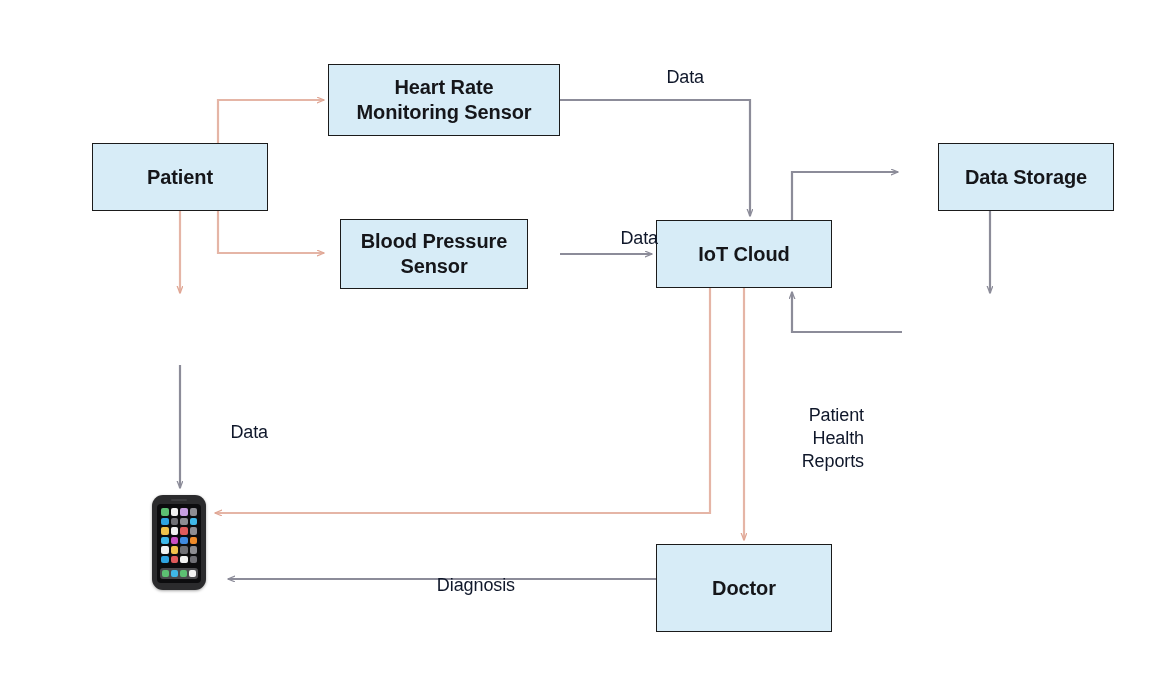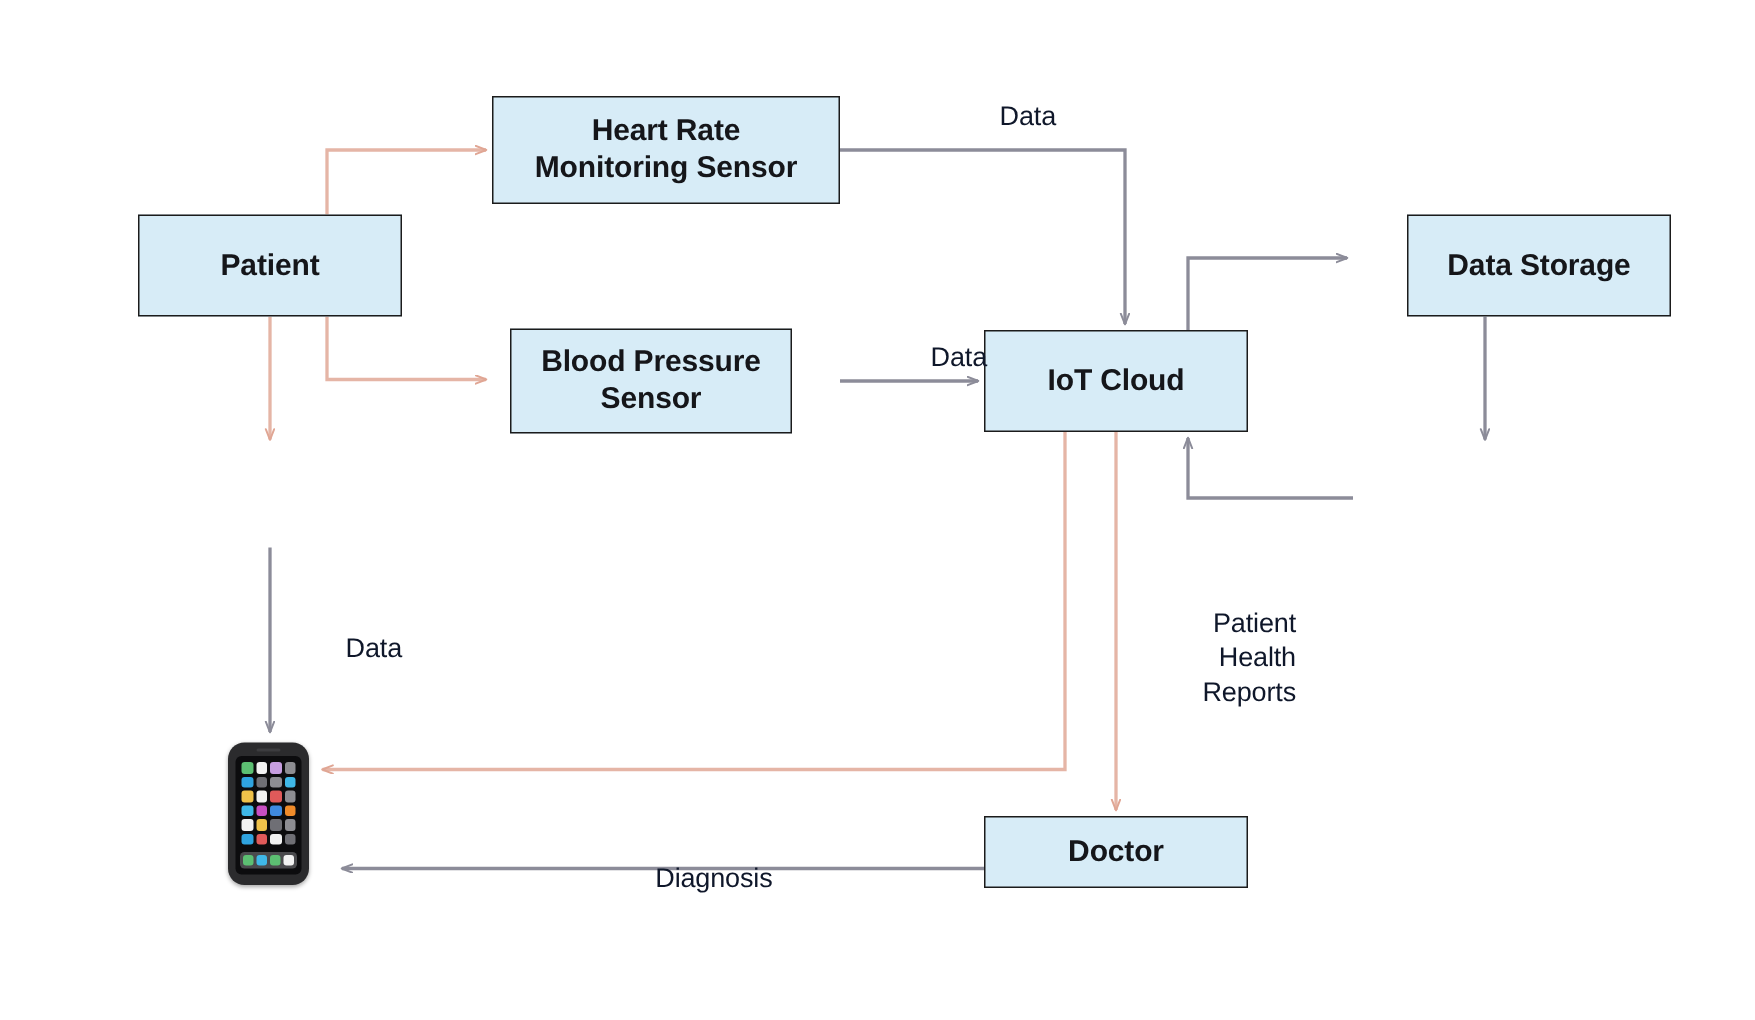--- a/index.html
+++ b/index.html
@@ -157,21 +157,21 @@
 
   <div class="node" style="left:328px; top:219px; width:188px; height:70px;margin-left:12px;">Blood Pressure
 Sensor</div>
 
 
   <div class="node" style="left:656px; top:220px; width:176px; height:68px;">IoT Cloud</div>
 
   <div class="node" style="left:902px; top:143px; width:176px; height:68px;margin-left:36px;">Data Storage</div>
 
 
-  <div class="node" style="left:656px; top:544px; width:176px; height:48px;">Doctor</div>
+  <div class="node" style="left:656px; top:544px; width:176px; height:88px;">Doctor</div>
 
   <div class="edge-label" style="left:604px; top:66px; width:100px;">Data</div>
 
   <div class="edge-label" style="left:558px; top:227px; width:100px;">Data</div>
 
   <div class="edge-label" style="left:168px; top:421px; width:100px;">Data</div>
 
   <div class="edge-label" style="left:734px; top:404px; width:130px;">Patient
 Health
 Reports</div>

